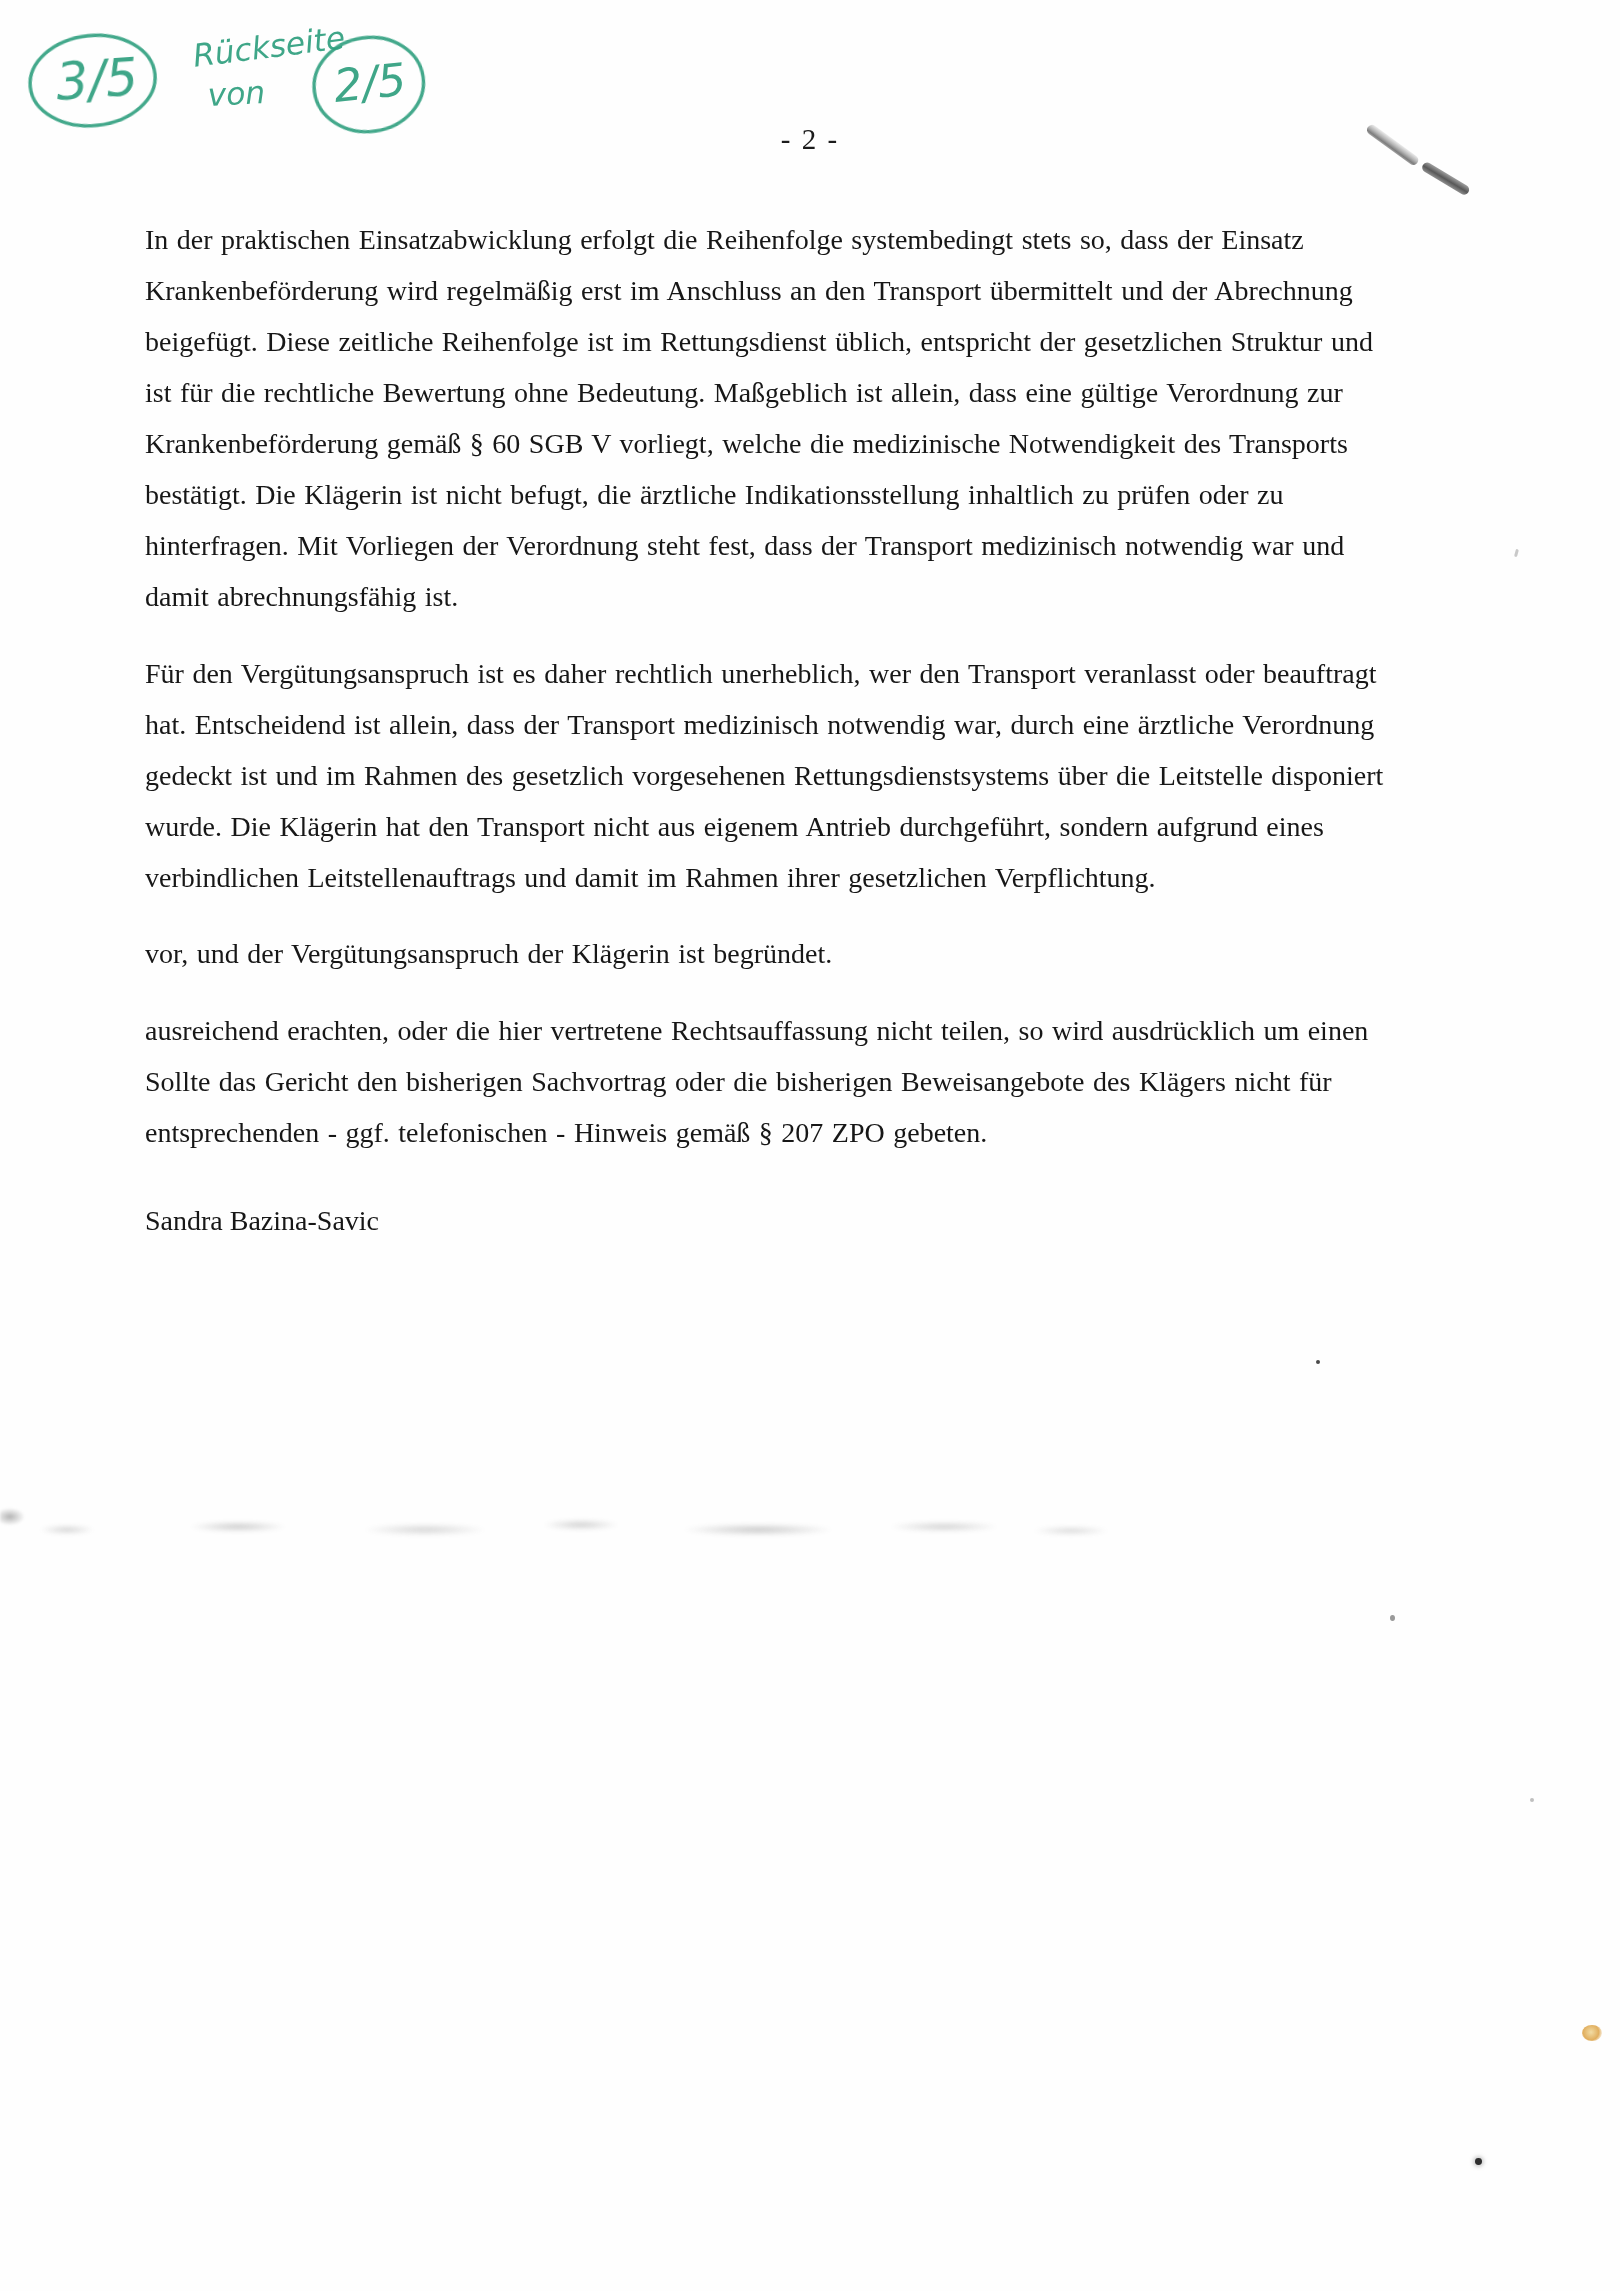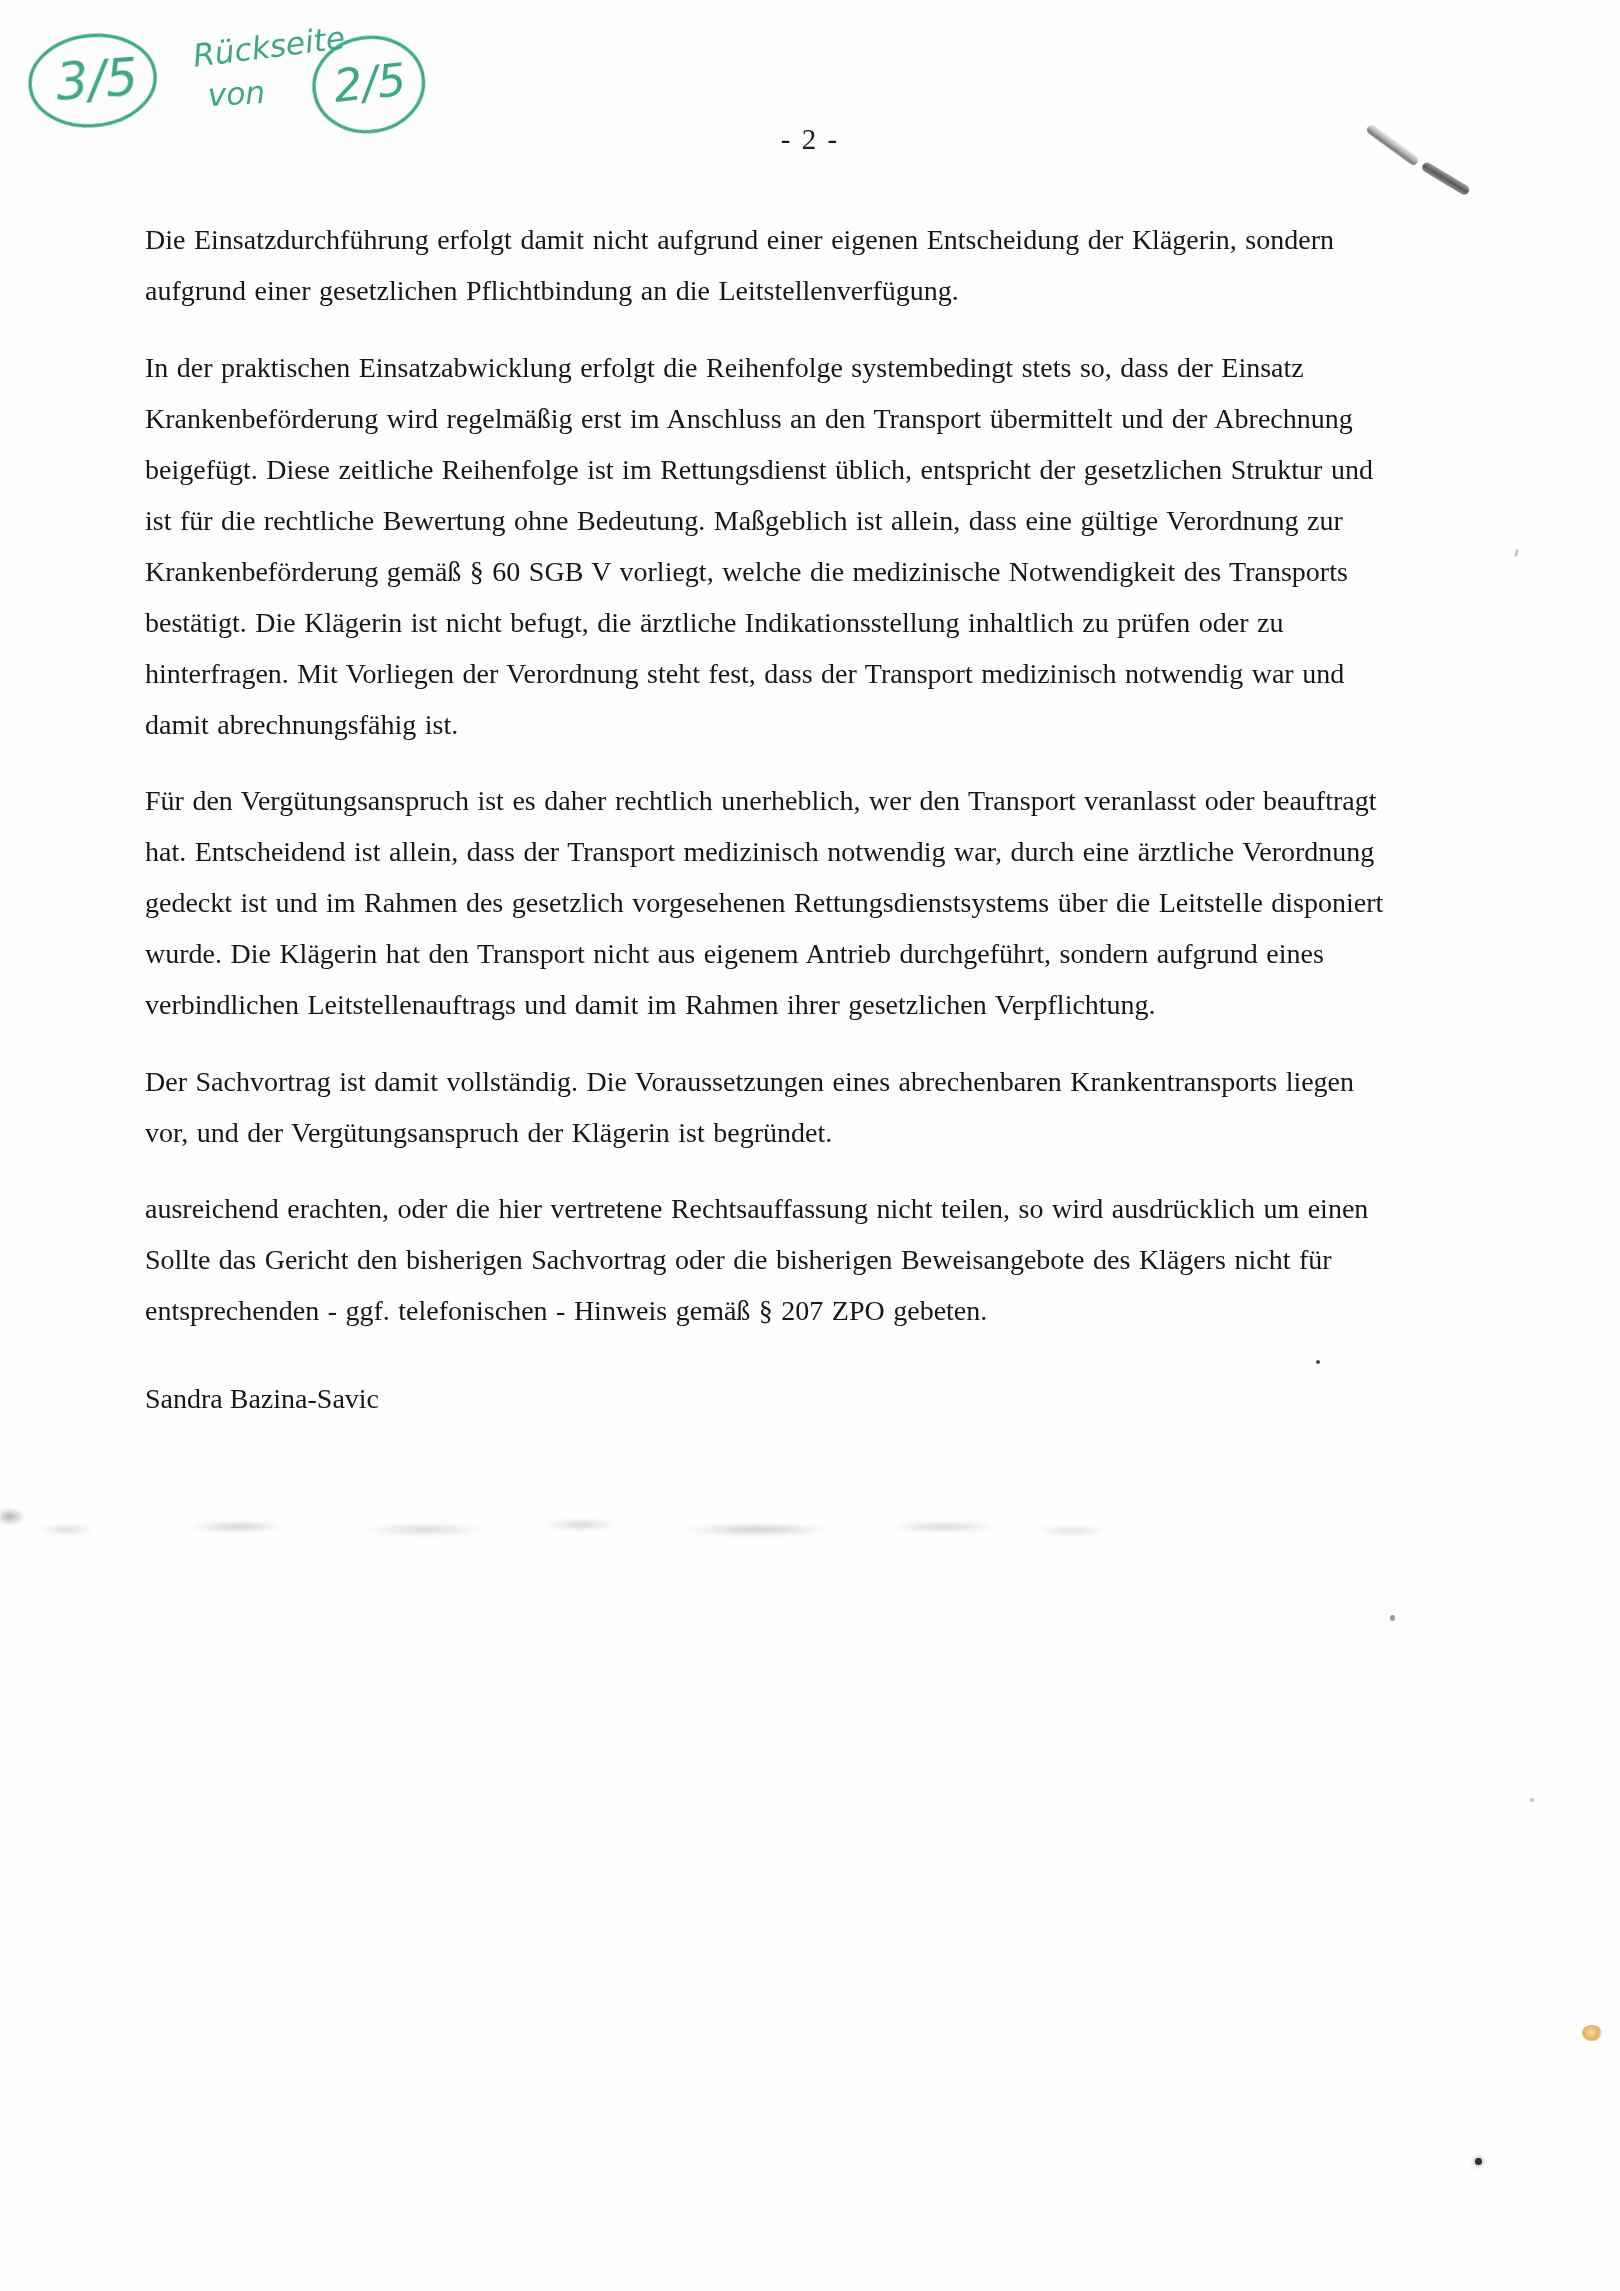--- a/index.html
+++ b/index.html
@@ -99,24 +99,20 @@
     </g>
   </svg>
 
   <div class="page-number">- 2 -</div>
 
   <div class="staple staple-1"></div>
   <div class="staple staple-2"></div>
 
   <div class="content">
 
-    <p class="para">
-      <span class="line">Die Einsatzdurchführung erfolgt damit nicht aufgrund einer eigenen Entscheidung der Klägerin, sondern</span>
-      <span class="line">aufgrund einer gesetzlichen Pflichtbindung an die Leitstellenverfügung.</span>
-    </p>
 
     <p class="para">
       <span class="line">In der praktischen Einsatzabwicklung erfolgt die Reihenfolge systembedingt stets so, dass der Einsatz</span>
       <span class="line">Krankenbeförderung wird regelmäßig erst im Anschluss an den Transport übermittelt und der Abrechnung</span>
       <span class="line">beigefügt. Diese zeitliche Reihenfolge ist im Rettungsdienst üblich, entspricht der gesetzlichen Struktur und</span>
       <span class="line">ist für die rechtliche Bewertung ohne Bedeutung. Maßgeblich ist allein, dass eine gültige Verordnung zur</span>
       <span class="line">Krankenbeförderung gemäß § 60 SGB V vorliegt, welche die medizinische Notwendigkeit des Transports</span>
       <span class="line">bestätigt. Die Klägerin ist nicht befugt, die ärztliche Indikationsstellung inhaltlich zu prüfen oder zu</span>
       <span class="line">hinterfragen. Mit Vorliegen der Verordnung steht fest, dass der Transport medizinisch notwendig war und</span>
       <span class="line">damit abrechnungsfähig ist.</span>
@@ -124,21 +120,20 @@
 
     <p class="para">
       <span class="line">Für den Vergütungsanspruch ist es daher rechtlich unerheblich, wer den Transport veranlasst oder beauftragt</span>
       <span class="line">hat. Entscheidend ist allein, dass der Transport medizinisch notwendig war, durch eine ärztliche Verordnung</span>
       <span class="line">gedeckt ist und im Rahmen des gesetzlich vorgesehenen Rettungsdienstsystems über die Leitstelle disponiert</span>
       <span class="line">wurde. Die Klägerin hat den Transport nicht aus eigenem Antrieb durchgeführt, sondern aufgrund eines</span>
       <span class="line">verbindlichen Leitstellenauftrags und damit im Rahmen ihrer gesetzlichen Verpflichtung.</span>
     </p>
 
     <p class="para">
-      <span class="line">Der Sachvortrag ist damit vollständig. Die Voraussetzungen eines abrechenbaren Krankentransports liegen</span>
       <span class="line">vor, und der Vergütungsanspruch der Klägerin ist begründet.</span>
     </p>
 
     <p class="para">
       <span class="line">ausreichend erachten, oder die hier vertretene Rechtsauffassung nicht teilen, so wird ausdrücklich um einen</span>
       <span class="line">Sollte das Gericht den bisherigen Sachvortrag oder die bisherigen Beweisangebote des Klägers nicht für</span>
       <span class="line">entsprechenden - ggf. telefonischen - Hinweis gemäß § 207 ZPO gebeten.</span>
     </p>
 
     <div class="signature">

